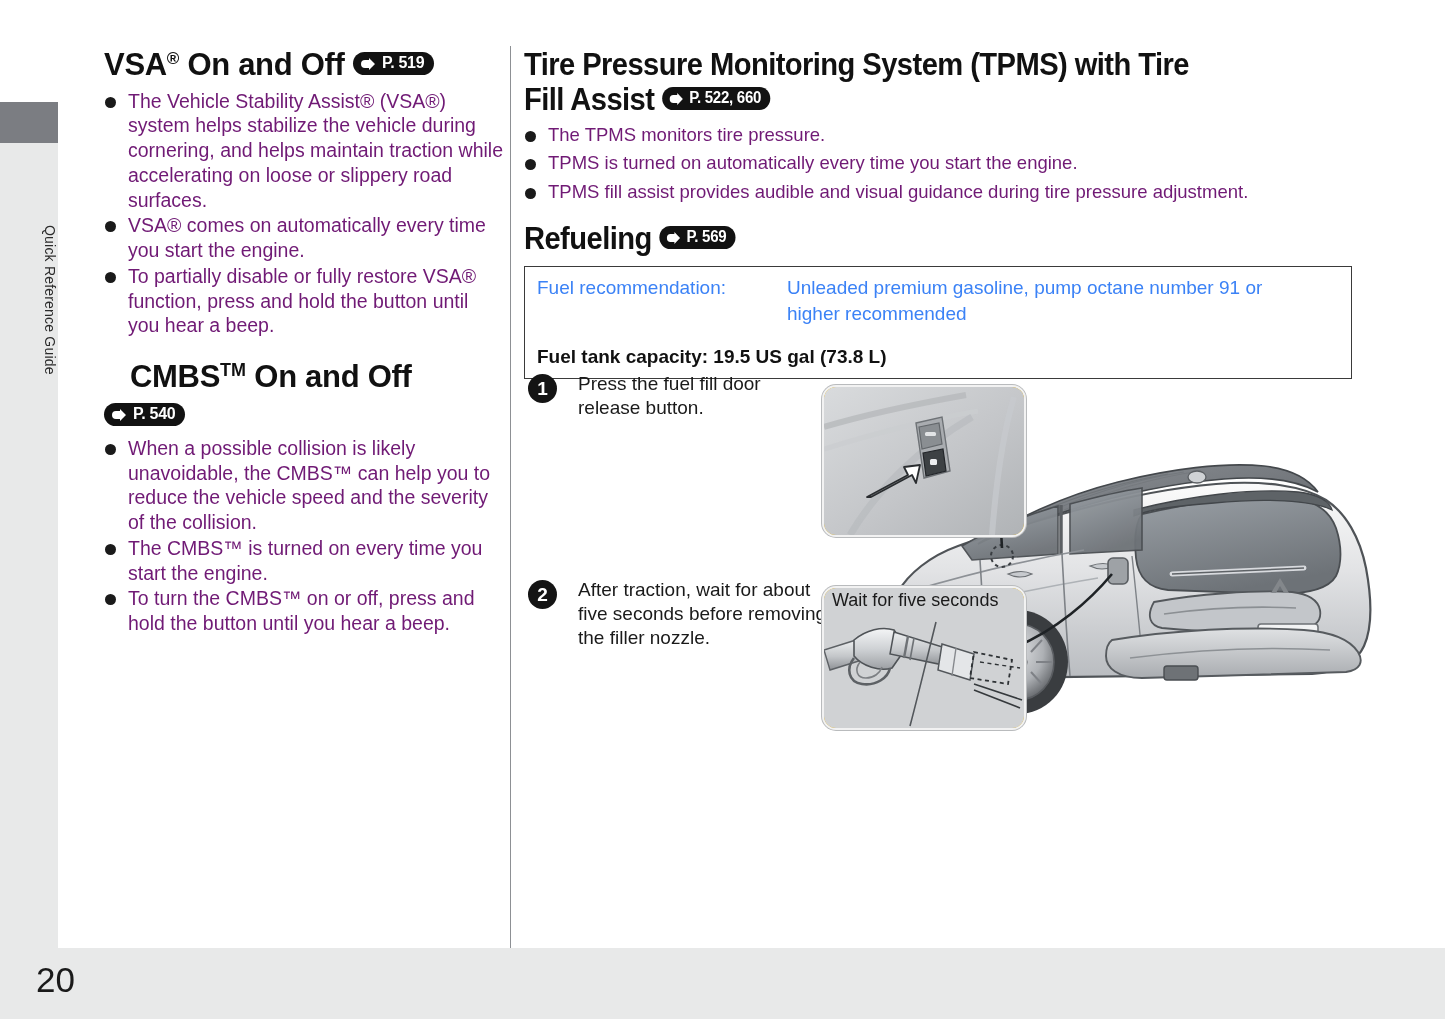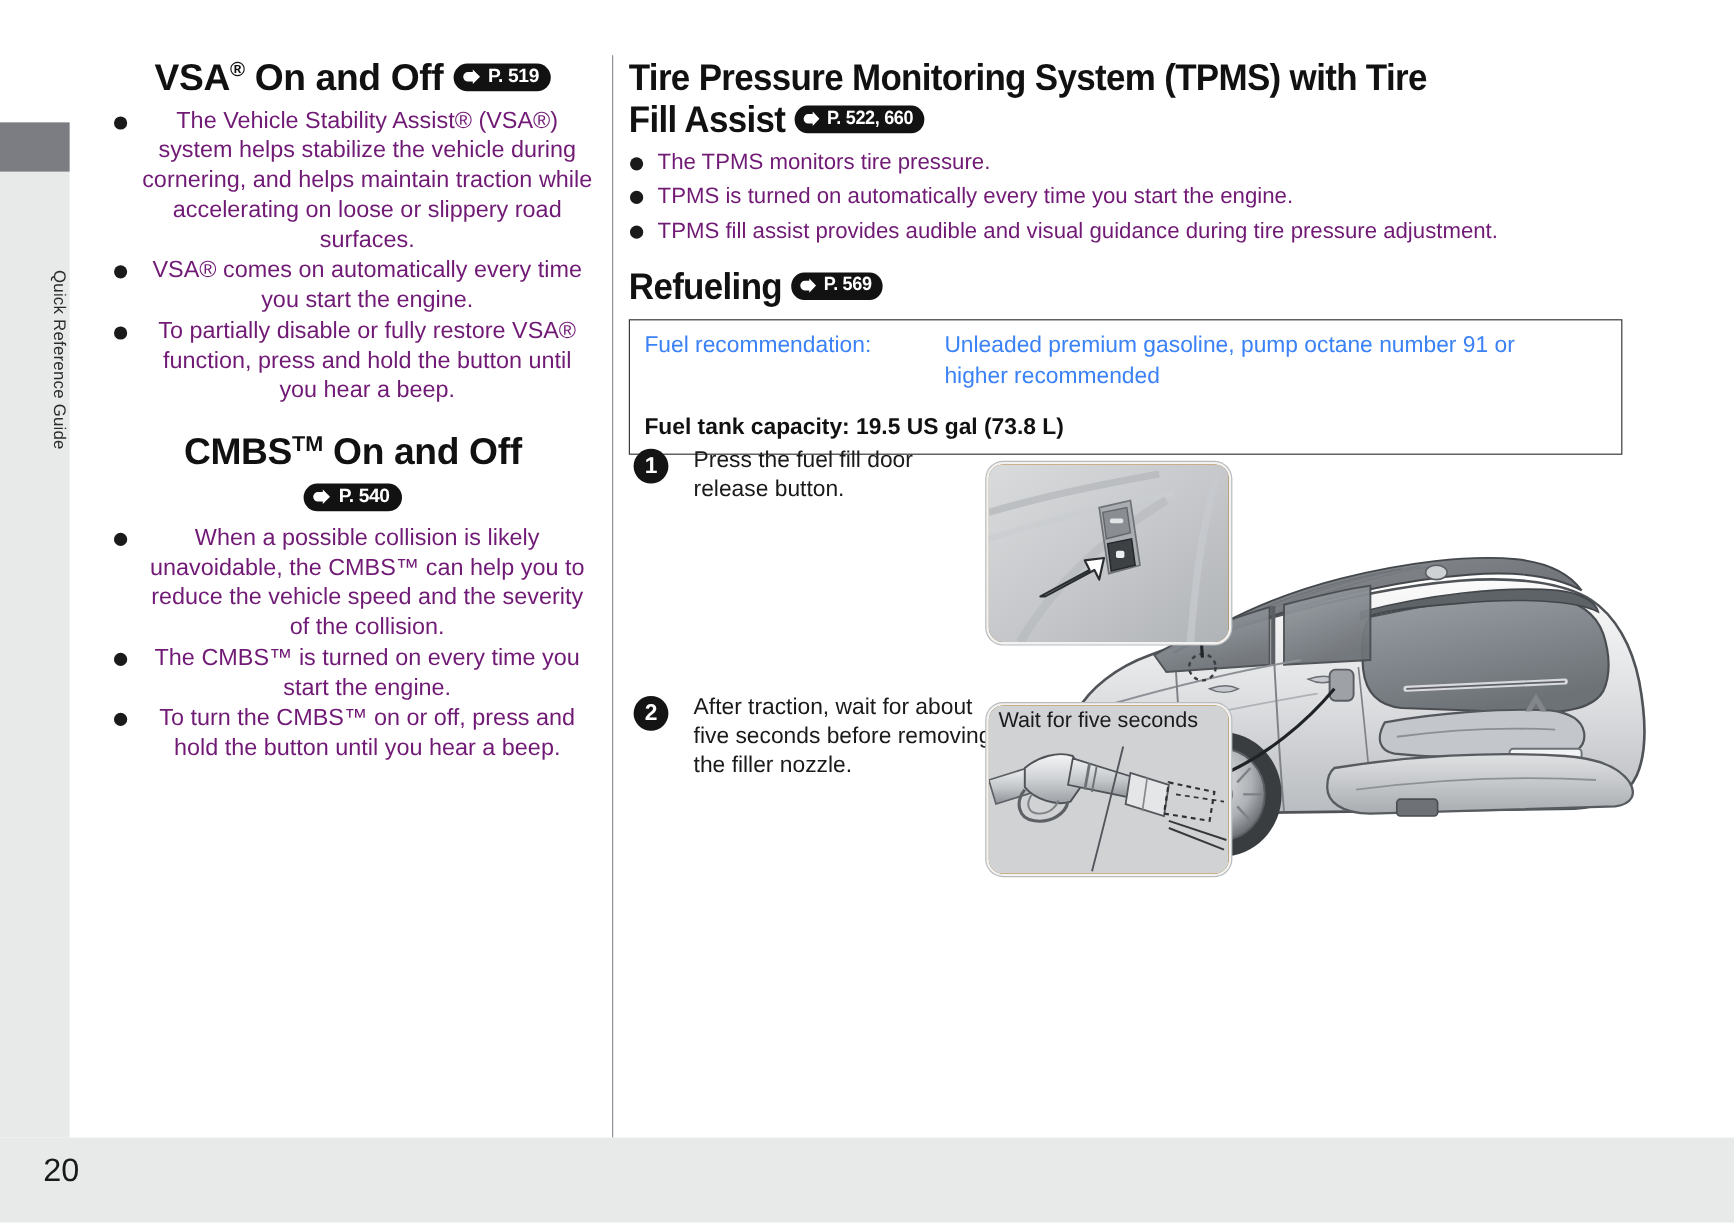--- a/index.html
+++ b/index.html
@@ -60,41 +60,40 @@
     left: 0;
     top: 948px;
     width: 1445px;
     height: 71px;
     background: #e8e9e9;
   }
   .page-number {
     position: absolute;
     left: 36px;
     top: 960px;
-    font-size: 27px;
+    font-size: 35px;
     color: #1a1a1a;
   }
 
   
   .col-divider {
     position: absolute;
     left: 510px;
     top: 46px;
     width: 1px;
     height: 902px;
     background: #8d9094;
   }
 
   
   .col-left {
     position: absolute;
-    left: 94px;
+    left: 104px;
     top: 48px;
     width: 400px;
-    text-align: center;
   }
   .col-right {
     position: absolute;
     left: 524px;
     top: 48px;
     width: 860px;
   }
 
   h1.sec {
     font-size: 31px;
@@ -251,21 +250,21 @@
   
   .art {
     position: absolute;
     left: 812px;
     top: 378px;
     width: 575px;
     height: 370px;
   }
   .callout {
     position: absolute;
-    background: #a16207;
+    background: #eab308;
     border: 2px solid #f2f2f2;
     border-radius: 14px;
     box-shadow: 0 0 0 1px #b9bbbd;
     overflow: hidden;
   }
   .callout-1 {
     left: 10px;
     top: 7px;
     width: 200px;
     height: 148px;
@@ -310,21 +309,21 @@
         <span>P. 519</span>
       </span>
     </h1>
 
     <ul class="bl">
       <li>The Vehicle Stability Assist® (VSA®) system helps stabilize the vehicle during cornering, and helps maintain traction while accelerating on loose or slippery road surfaces.</li>
       <li>VSA® comes on automatically every time you start the engine.</li>
       <li>To partially disable or fully restore VSA® function, press and hold the button until you hear a beep.</li>
     </ul>
 
-    <h1 class="sec" style="margin-top:22px;margin-bottom:4px;">
+    <h1 class="sec" style="margin-top:22px;margin-bottom:4px;margin-left:26px;">
       <span>CMBS</span><span class="tm">TM</span><span> On and Off</span>
     </h1>
 
     <div style="margin-bottom:10px;">
       <span class="pill standalone">
         <span class="arrow-ico">
           <svg viewBox="0 0 21 14" width="21" height="14">
               <path d="M3 7a4 4 0 0 1 4-4h4V1l6 6-6 6v-2H7a4 4 0 0 1-4-4z" fill="#ffffff"></path>
             </svg>
         </span>

